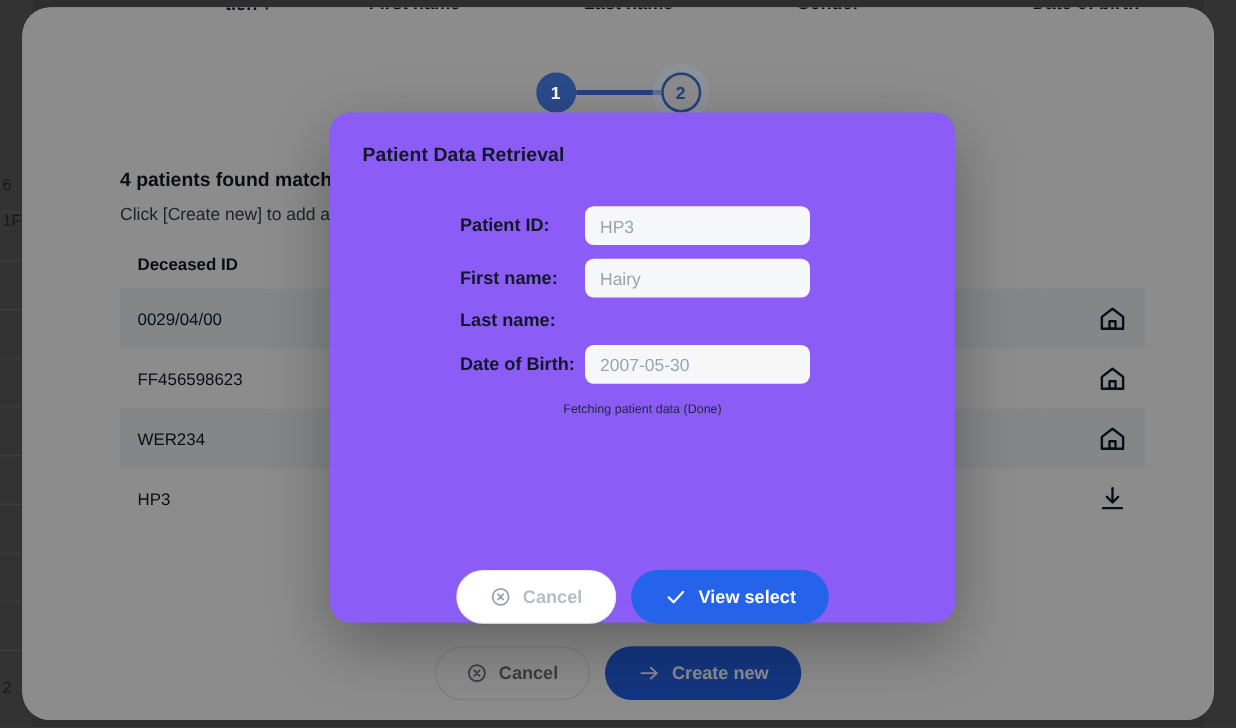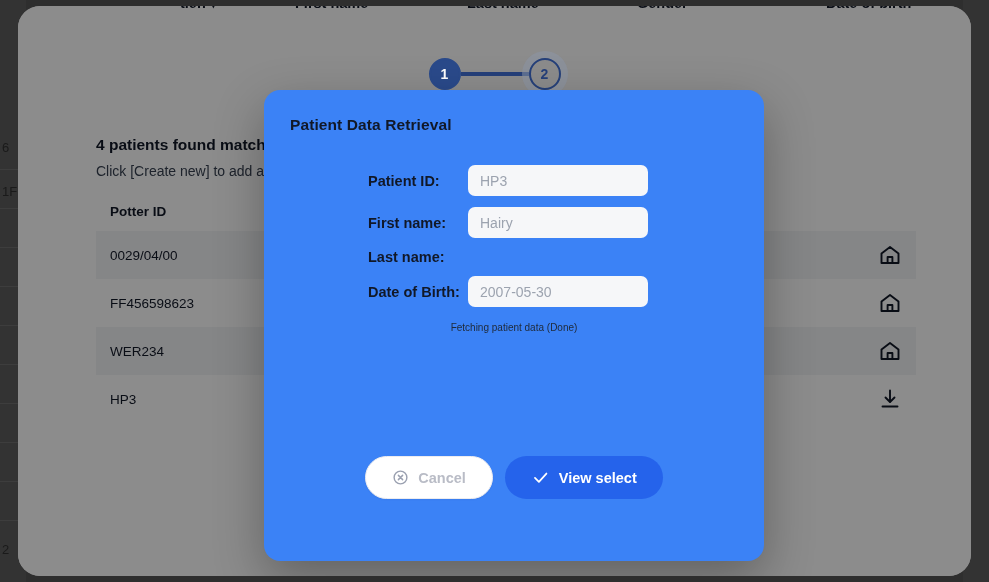--- a/index.html
+++ b/index.html
@@ -166,22 +166,22 @@
   }
   .step-line {
     width: 68px; height: 4px;
     background: #25407a;
   }
 
   
   #modal {
     position: absolute;
     left: 246px; top: 84px;
-    width: 500px; height: 471px;
-    background: #3b82f6;
+    width: 500px; height: 408px;
+    background: #8b5cf6;
     border-radius: 16px;
     box-shadow: 0 18px 50px rgba(0,0,0,0.30);
     z-index: 60;
     padding: 26px 26px 0 26px;
   }
   #modal-title {
     font-size: 15.5px;
     font-weight: 700;
     color: #111827;
     letter-spacing: 0.1px;
@@ -245,21 +245,21 @@
     <div class="row-line" style="top:208px"></div>
     <div class="row-line" style="top:247px"></div>
     <div class="row-line" style="top:286px"></div>
     <div class="row-line" style="top:325px"></div>
     <div class="row-line" style="top:364px"></div>
     <div class="row-line" style="top:403px"></div>
     <div class="row-line" style="top:442px"></div>
     <div class="row-line" style="top:481px"></div>
     <div class="row-line" style="top:520px"></div>
     <div class="edge-txt" style="top:140px">6</div>
-    <div class="edge-txt" style="top:184px">1F</div>
+    <div class="edge-txt" style="top:169px">1F</div>
     <div class="edge-txt" style="top:542px">2</div>
   </div>
 
   <div class="edge-strip right"></div>
 
   <div id="page-panel">
 
     <div class="bg-content">
 
       <div class="bg-toprow">
@@ -270,21 +270,21 @@
         <span style="left:808px">Date of birth</span>
       </div>
 
       <div class="bg-heading">4 patients found matching the search criteria.</div>
       <div class="bg-sub">Click [Create new] to add a new patient, or select a patient below to view their details.</div>
 
       <div class="bg-table">
         <table>
           <thead>
             <tr>
-              <th style="width:190px">Potter ID</th>
+              <th style="width:190px">Deceased ID</th>
               <th style="width:300px">NHS number</th>
               <th style="width:180px">Deceased</th>
               <th></th>
             </tr>
           </thead>
           <tbody>
             <tr class="odd">
               <td>0029/04/00</td>
               <td></td>
               <td>false</td>

